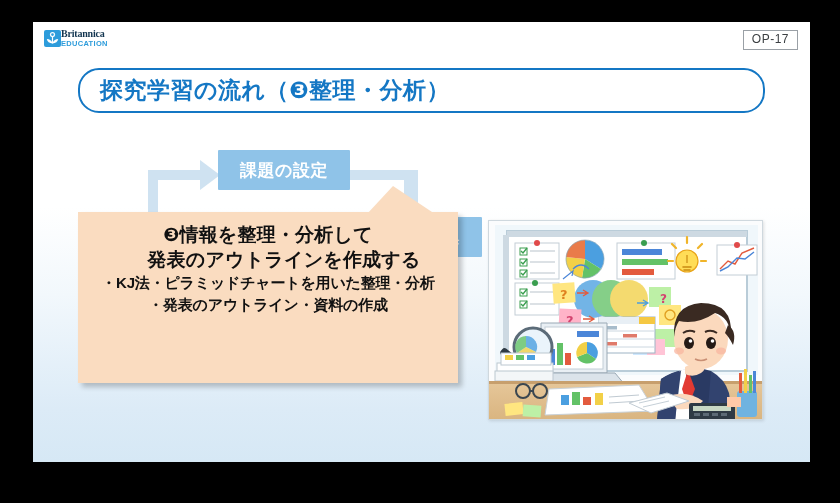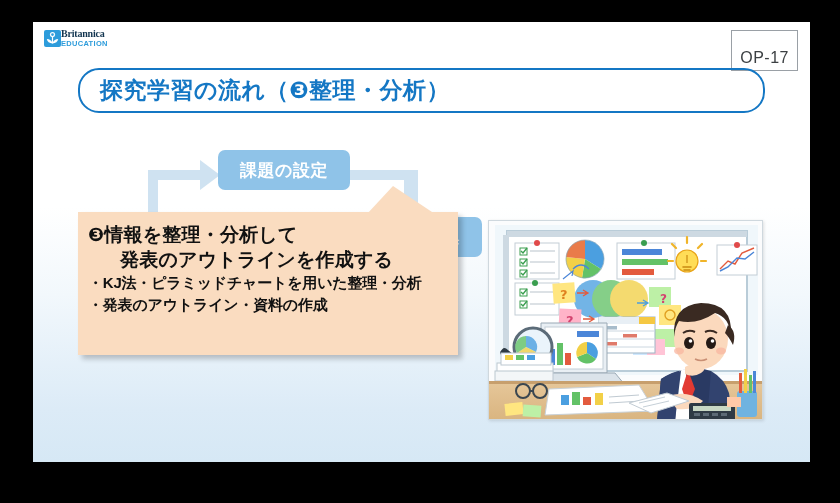--- a/index.html
+++ b/index.html
@@ -32,58 +32,58 @@
   }
   .logo-sub {
     font-size:7.5px; font-weight:bold; color:#2d9cdb;
     letter-spacing:0.3px; margin-top:1px;
   }
 
   
   .page-code {
     position:absolute; right:12px; top:8px;
     border:1px solid #9aa0a6; background:#fff;
-    padding:18px 8px 3px; font-size:16px; color:#3c4043;
+    padding:2px 8px 3px; font-size:12px; color:#3c4043;
     letter-spacing:0.5px; line-height:1.1;
   }
 
   
   .title-box {
     position:absolute; left:45px; top:46px; width:687px; height:45px;
     border:2px solid #1477c4; border-radius:21px; background:transparent;
     display:flex; align-items:center;
   }
   .title-text {
     font-size:23px; font-weight:bold; color:#1477c4;
     margin-left:20px; letter-spacing:0.5px; white-space:nowrap;
   }
 
   
   .cycle { position:absolute; left:45px; top:110px; width:420px; height:185px; }
   .node {
-    position:absolute; border-radius:7px; display:flex;
+    position:absolute; border-radius:1px; display:flex;
     align-items:center; justify-content:center;
     color:#fff; font-weight:bold; font-size:17px; letter-spacing:0.5px;
     white-space:nowrap;
   }
   .node.light { background:#8fc3e8; }
   .node.active { background:#0068b7; box-shadow:1px 2px 3px rgba(0,0,0,.28); }
 
   .n-top    { left:140px; top:18px;  width:132px; height:40px; }
   .n-right  { left:272px; top:85px;  width:132px; height:40px; }
   .n-bottom { left:140px; top:140px; width:132px; height:40px; }
   .n-left   { left:8px;   top:85px;  width:132px; height:40px; }
 
   .arrow { position:absolute; }
   .arrow svg { display:block; }
 
   
   .callout {
-    position:absolute; left:45px; top:190px; width:380px; height:143px;
-    background:#fadcc0; box-shadow:4px 4px 5px rgba(0,0,0,.22);
+    position:absolute; left:45px; top:190px; width:380px; height:171px;
+    background:#fadcc0; box-shadow:4px 4px 5px rgba(0,0,0,.22);text-align:center;
   }
   .callout-tail { position:absolute; left:285px; top:-27px; }
   .callout-inner { padding:10px 10px 0 10px; }
   .co-head {
     font-size:19px; font-weight:bold; color:#111; line-height:1.32;
     letter-spacing:0.2px; white-space:nowrap;
   }
   .co-head .indent { display:inline-block; margin-left:32px; }
   .co-bullet {
     font-size:15px; font-weight:bold; color:#111; line-height:1.45;

